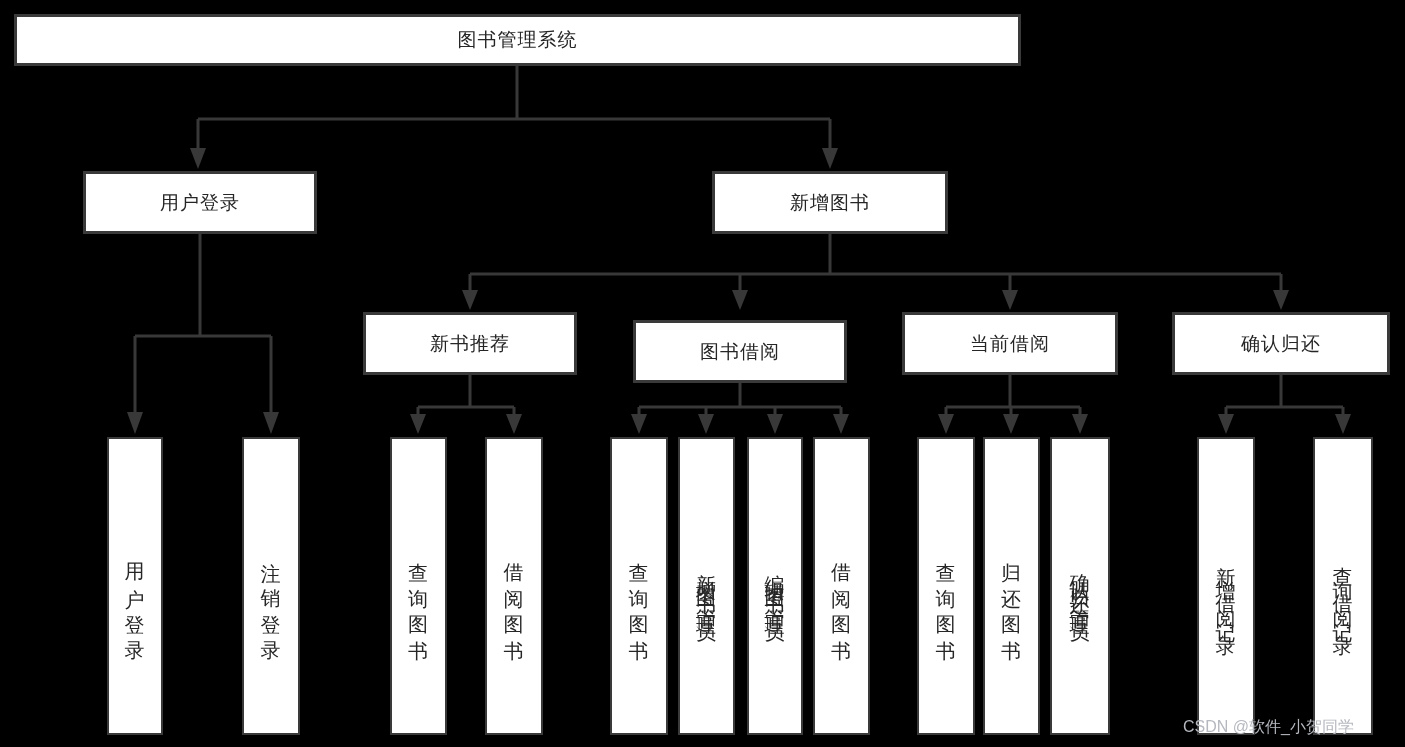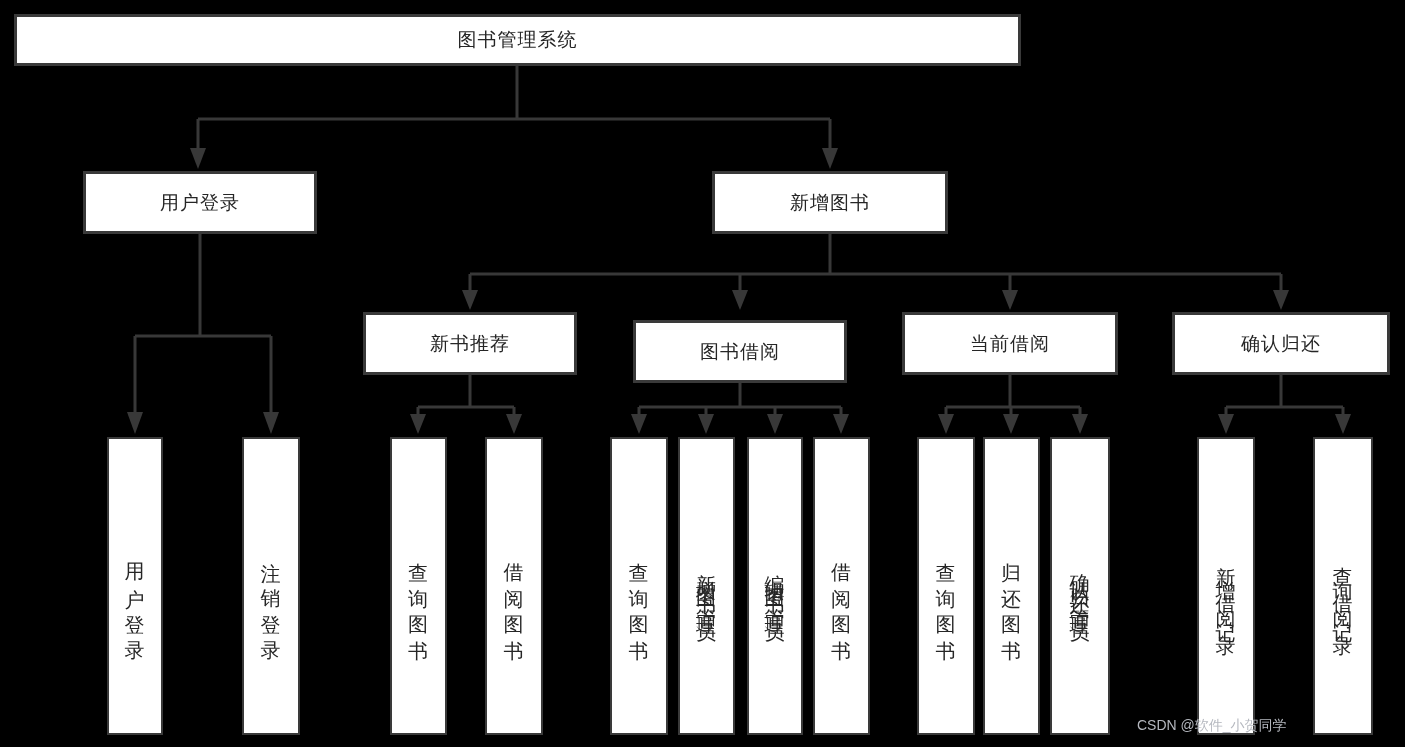--- a/index.html
+++ b/index.html
@@ -26,22 +26,22 @@
     text-orientation:mixed;
     font-size:20px;
     color:#262626;
     line-height:1;
   }
   .len4 .vtext{letter-spacing:26px;margin-bottom:-26px;}
   .len6 .vtext{letter-spacing:14px;margin-bottom:-14px;}
   .len9 .vtext{letter-spacing:7px;margin-bottom:-7px;}
   .watermark{
     position:absolute;
-    left:1137px;top:717px;
-    font-size:14px;
+    left:1183px;top:717px;
+    font-size:16px;
     color:#b5b8bf;
     white-space:nowrap;
     z-index:5;
   }
   .cline{stroke:#383838;stroke-width:3;fill:none;}
   .ahead{fill:#383838;stroke:none;}
 </style>
 </head>
 <body>
 

